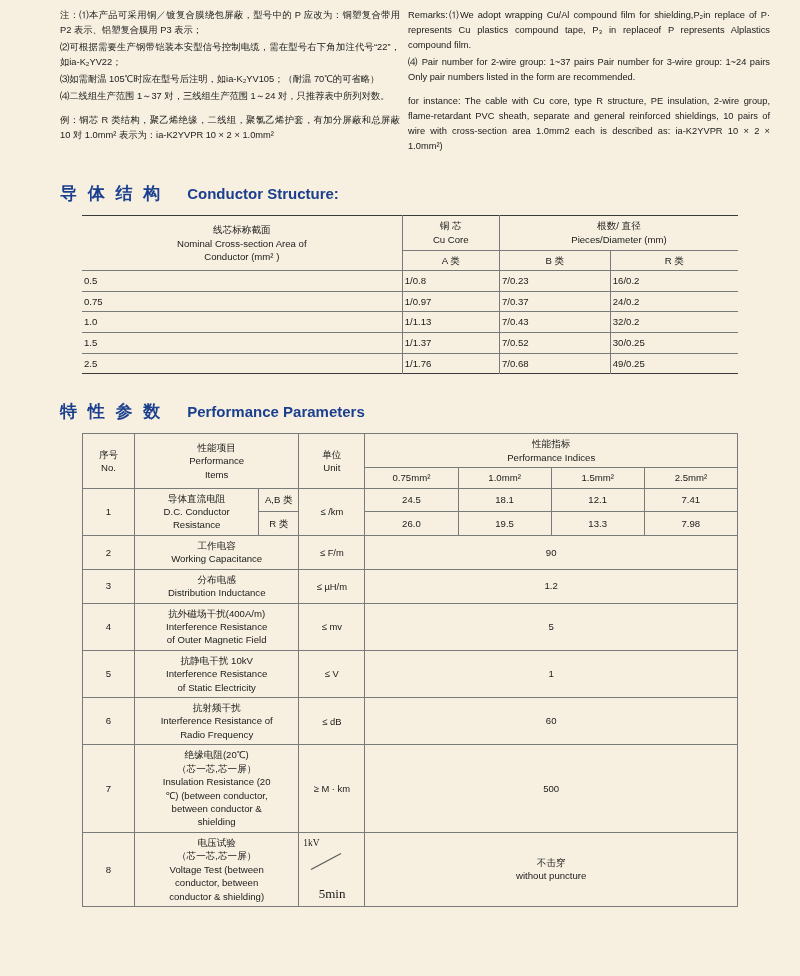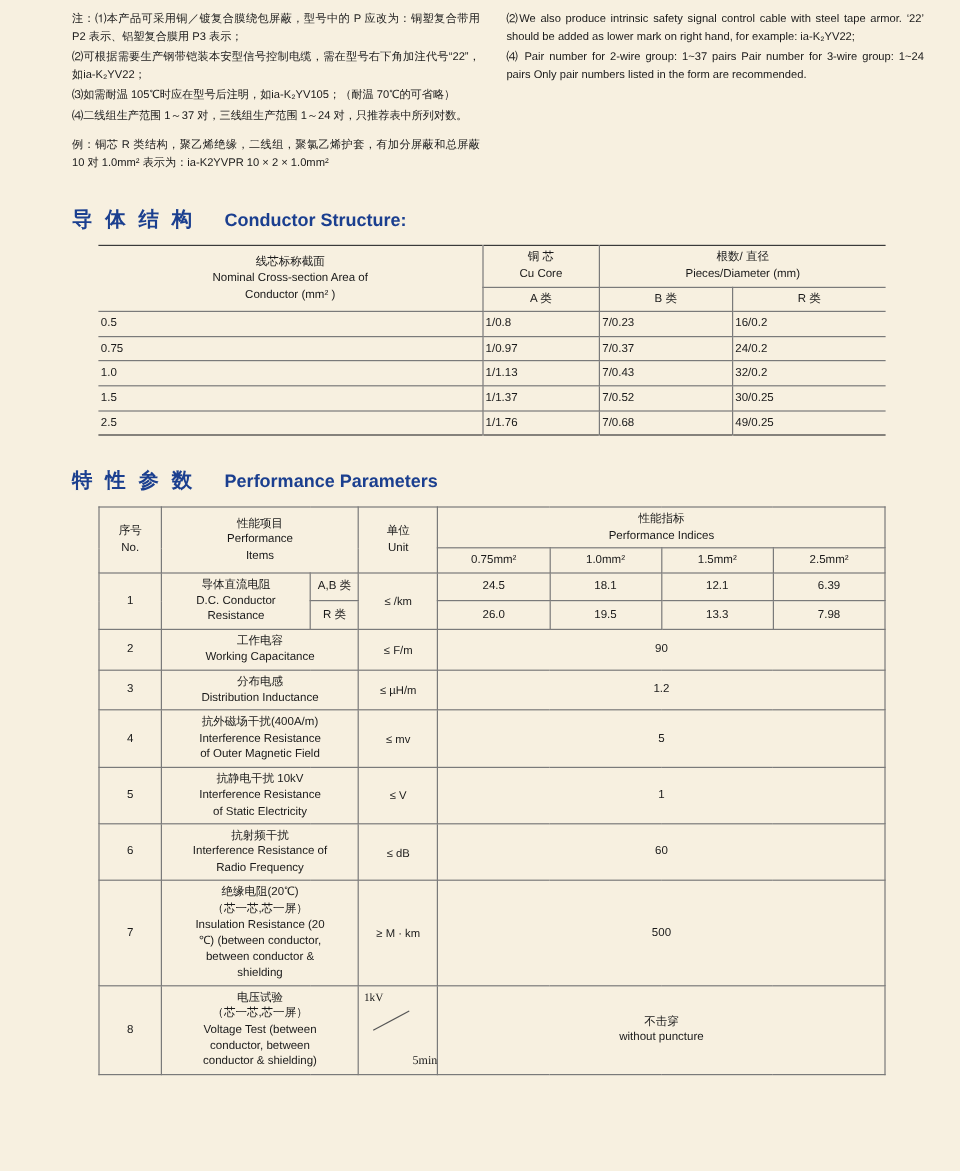--- a/index.html
+++ b/index.html
@@ -20,21 +20,21 @@
     height: 976px;
     box-sizing: border-box;
     padding: 8px 0 0 0;
     position: relative;
   }
 
   
   .notes {
     display: flex;
     padding: 0 30px 0 60px;
-    gap: 22px;
+    gap: 8px;
   }
   .notes-col {
     flex: 1 1 0;
     font-size: 9.3px;
     line-height: 1.62;
     text-align: justify;
   }
   .notes-col.left {
     flex: 0 0 340px;
   }
@@ -139,23 +139,23 @@
     font-family: Liberation Serif, serif;
   }
   .kv-top {
     position: absolute;
     left: 4px;
     top: 4px;
     font-size: 9.4px;
   }
   .kv-bot {
     position: absolute;
-    right: 0;
+    right: 19px;
     bottom: 3px;
-    font-size: 10px;
+    font-size: 13px;
   }
   .kv-slash {
     position: absolute;
     left: 0; top: 0; right: 0; bottom: 0;
   }
   .kv-slash:after {
     content: "";
     position: absolute;
     left: 12px;
     top: 50%;
@@ -173,22 +173,23 @@
 
   <div class="notes">
     <div class="notes-col left">
       <p>注：⑴本产品可采用铜／镀复合膜绕包屏蔽，型号中的 P 应改为：铜塑复合带用 P2 表示、铝塑复合膜用 P3 表示；</p>
       <p>⑵可根据需要生产钢带铠装本安型信号控制电缆，需在型号右下角加注代号“22”，如ia-K₂YV22；</p>
       <p>⑶如需耐温 105℃时应在型号后注明，如ia-K₂YV105；（耐温 70℃的可省略）</p>
       <p>⑷二线组生产范围 1～37 对，三线组生产范围 1～24 对，只推荐表中所列对数。</p>
       <p class="gap">例：铜芯 R 类结构，聚乙烯绝缘，二线组，聚氯乙烯护套，有加分屏蔽和总屏蔽 10 对 1.0mm² 表示为：ia-K2YVPR 10 × 2 × 1.0mm²</p>
     </div>
     <div class="notes-col right">
-      <p>⑵We also produce intrinsic safety signal control cable with steel tape armor. ‘22’ should be added as lower mark on right hand, for example: ia-K₂YV22;</p>
+      <p>Remarks:⑴We adopt wrapping Cu/Al compound film for shielding,P₂in replace of P· represents Cu plastics compound tape, P₃ in replaceof P represents Alplastics compound film.</p>
       <p>⑷ Pair number for 2-wire group: 1~37 pairs Pair number for 3-wire group: 1~24 pairs Only pair numbers listed in the form are recommended.</p>
+      <p class="gap">for instance: The cable with Cu core, type R structure, PE insulation, 2-wire group, flame-retardant PVC sheath, separate and general reinforced shieldings, 10 pairs of wire with cross-section area 1.0mm2  each is described as:  ia-K2YVPR 10 × 2 × 1.0mm²)</p>
     </div>
   </div>
 
   <div class="section-head">
     <span class="cn">导 体 结 构</span>
     <span class="en">Conductor Structure:</span>
   </div>
 
   <table class="tbl-conductor">
     <thead>
@@ -297,21 +298,21 @@
         <td rowspan="2" class="item-cell">
           <span class="cn-line">导体直流电阻</span>
           <span class="en-line">D.C. Conductor</span>
           <span class="en-line">Resistance</span>
         </td>
         <td>A,B 类</td>
         <td rowspan="2" class="unit-cell">≤   /km</td>
         <td>24.5</td>
         <td>18.1</td>
         <td>12.1</td>
-        <td>6.39</td>
+        <td>7.41</td>
       </tr>
       <tr>
         <td>R 类</td>
         <td>26.0</td>
         <td>19.5</td>
         <td>13.3</td>
         <td>7.98</td>
       </tr>
 
       <tr>

